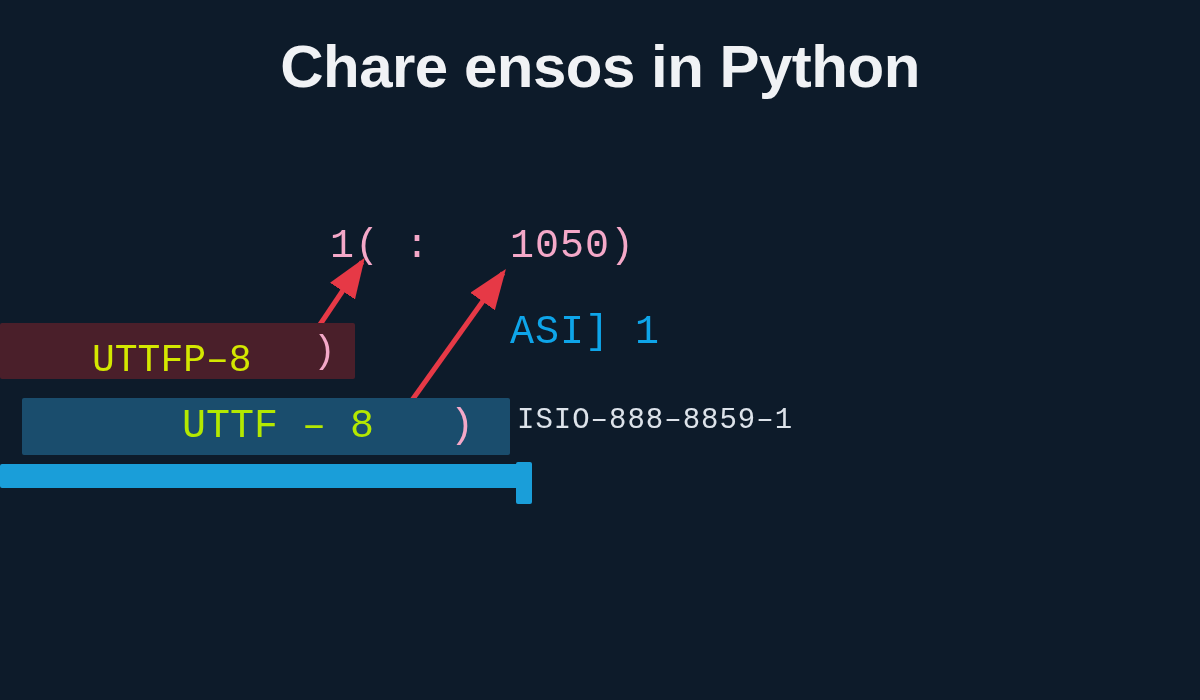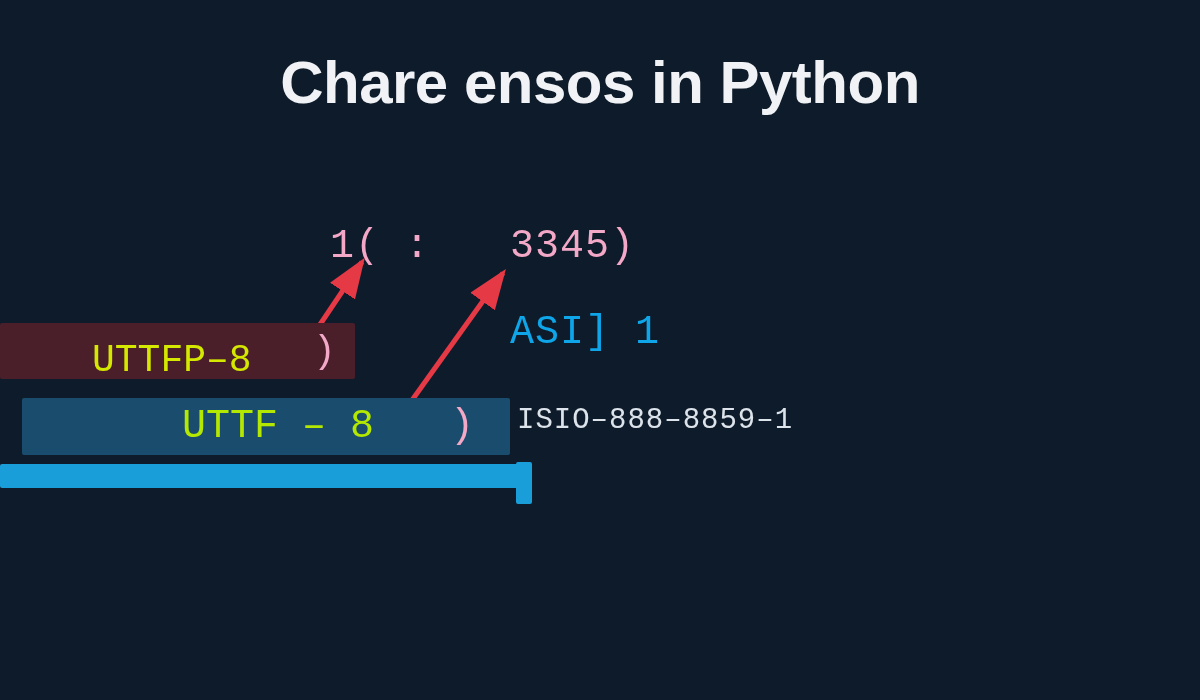--- a/index.html
+++ b/index.html
@@ -19,21 +19,20 @@
     .title {
       position: absolute;
       top: 32px;
       left: 0;
       right: 0;
       text-align: center;
       color: #f0f2f5;
       font-size: 60px;
       font-weight: 700;
       letter-spacing: -0.5px;
-      margin-top: 16px;
     }
     .line-top {
       position: absolute;
       top: 224px;
       left: 330px;
       font-family: 'Consolas', 'Courier New', monospace;
       font-size: 40px;
       color: #f4a8c8;
       letter-spacing: 1px;
     }
@@ -144,21 +143,21 @@
   </style>
 </head>
 <body>
 
 <div class="slide">
 
   <div class="title">Chare ensos in Python</div>
 
   <div class="line-top">
     <span>1( :</span>
-    <span class="num2">3345)</span>
+    <span class="num2">1050)</span>
   </div>
 
   <svg class="arrow" style="top:250px; left:300px; width:100px; height:90px;">
     <defs>
       <marker id="ah1" markerWidth="10" markerHeight="10" refX="7" refY="3" orient="auto">
         <path d="M0,0 L8,3 L0,6 Z" fill="#e63946"></path>
       </marker>
     </defs>
     <line x1="15" y1="82" x2="62" y2="12" stroke="#e63946" stroke-width="5" marker-end="url(#ah1)"></line>
   </svg>

